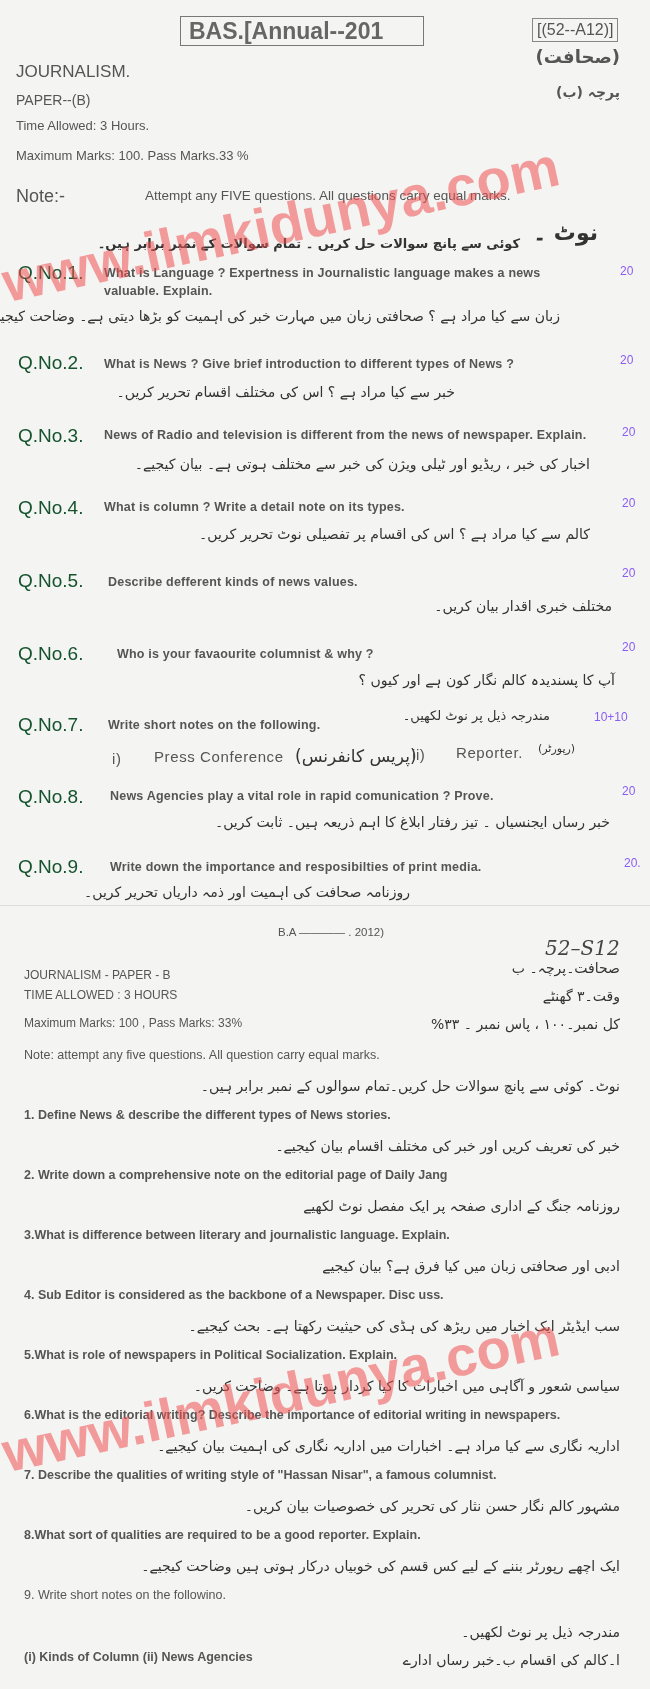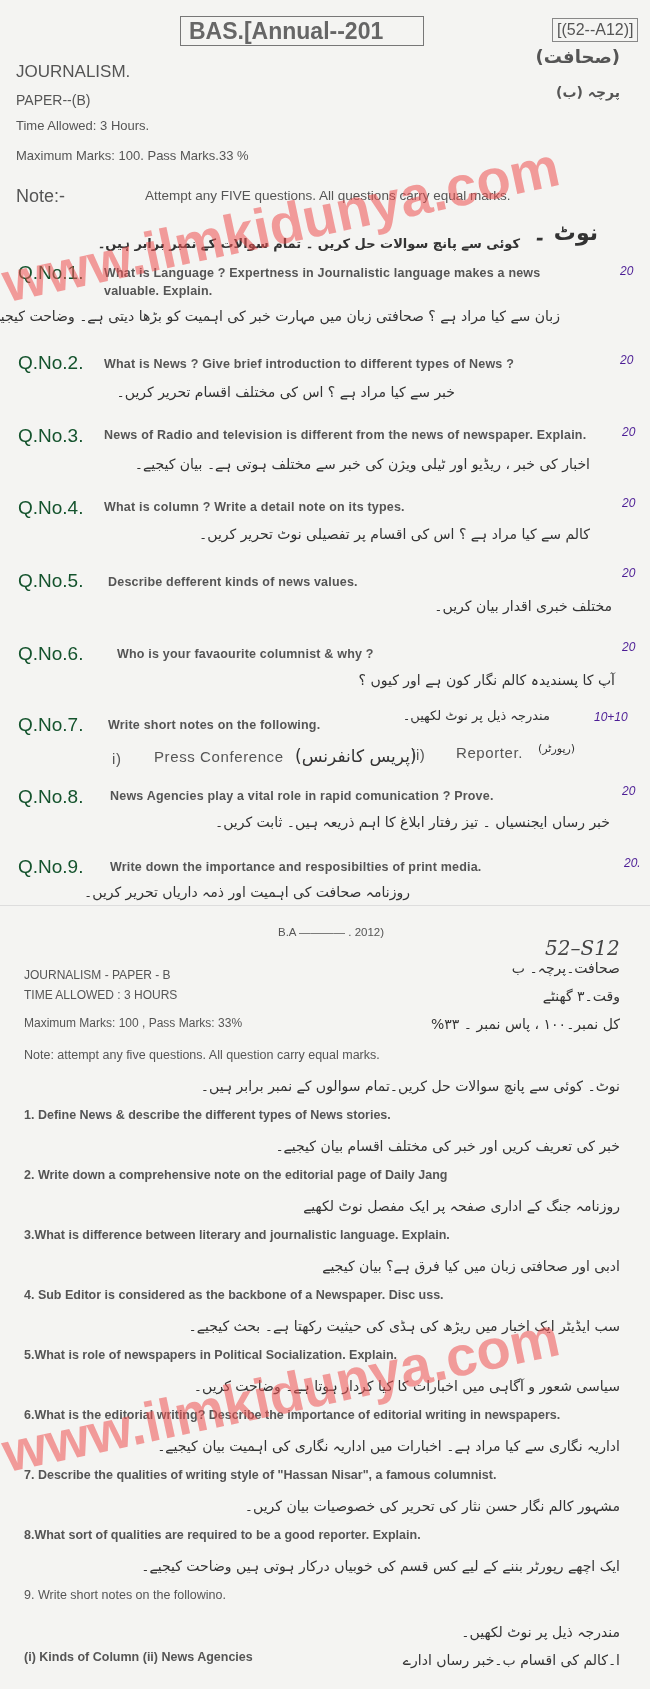--- a/index.html
+++ b/index.html
@@ -11,36 +11,36 @@
   }
   .abs { position:absolute; white-space:nowrap; }
   .rtl { direction:rtl; font-family:"DejaVu Sans", sans-serif; color:#333; }
   
   .hdr-box { border:1.5px solid #777; padding:0 40px 0 8px; font-size:23px; font-weight:bold; color:#666; height:28px; line-height:28px; }
   .code-box { border:1px solid #888; padding:0 4px; font-size:16px; color:#555; line-height:22px; }
   .big { font-size:17px; color:#555; }
   .med { font-size:14px; color:#555; }
   .qno { font-size:19px; color:#14532d; }
   .qtext { font-size:12.5px; font-weight:bold; color:#555; letter-spacing:0.2px; }
-  .marks { font-size:12px; color:#4c1d95;font-style:italic; }
+  .marks { font-size:12px; color:#8b5cf6; }
   .urdu { font-size:14px; }
   .sub { font-size:15px; color:#555; letter-spacing:0.6px; }
   
   .p2 { font-size:12.5px; color:#555; }
   .p2b { font-size:12.5px; color:#555; font-weight:bold; }
   .urdu2 { font-size:14px;text-align:center; }
   
   .wm { position:absolute; color:rgba(238,80,80,0.55); font-weight:bold; font-family:"Liberation Sans", sans-serif; white-space:nowrap; transform-origin:left bottom; pointer-events:none; }
   .pagesep { position:absolute; left:0; top:905px; width:650px; height:1px; background:#ddd; }
 </style>
 </head>
 <body>
 
 <div class="abs hdr-box" style="left:180px;top:16px;">BAS.[Annual--201</div>
-<div class="abs code-box" style="left:532px;top:18px;margin-left:20px;">[(52--A12)]</div>
+<div class="abs code-box" style="left:532px;top:18px;">[(52--A12)]</div>
 <div class="abs rtl" style="right:30px;top:46px;font-size:18px;font-weight:bold;color:#555;text-align:right;">(صحافت)</div>
 <div class="abs rtl" style="right:30px;top:84px;font-size:14px;font-weight:bold;color:#555;">پرچہ (ب)</div>
 
 <div class="abs big" style="left:16px;top:62px;">JOURNALISM.</div>
 <div class="abs med" style="left:16px;top:92px;font-size:14px;">PAPER--(B)</div>
 <div class="abs med" style="left:16px;top:118px;font-size:13px;">Time  Allowed: 3 Hours.</div>
 <div class="abs med" style="left:16px;top:148px;font-size:13px;">Maximum  Marks: 100.  Pass  Marks.33 %</div>
 
 <div class="abs big" style="left:16px;top:186px;font-size:18px;">Note:-</div>
 <div class="abs" style="left:145px;top:188px;font-size:13.5px;color:#555;">Attempt  any  FIVE  questions.  All  questions carry  equal  marks.</div>

